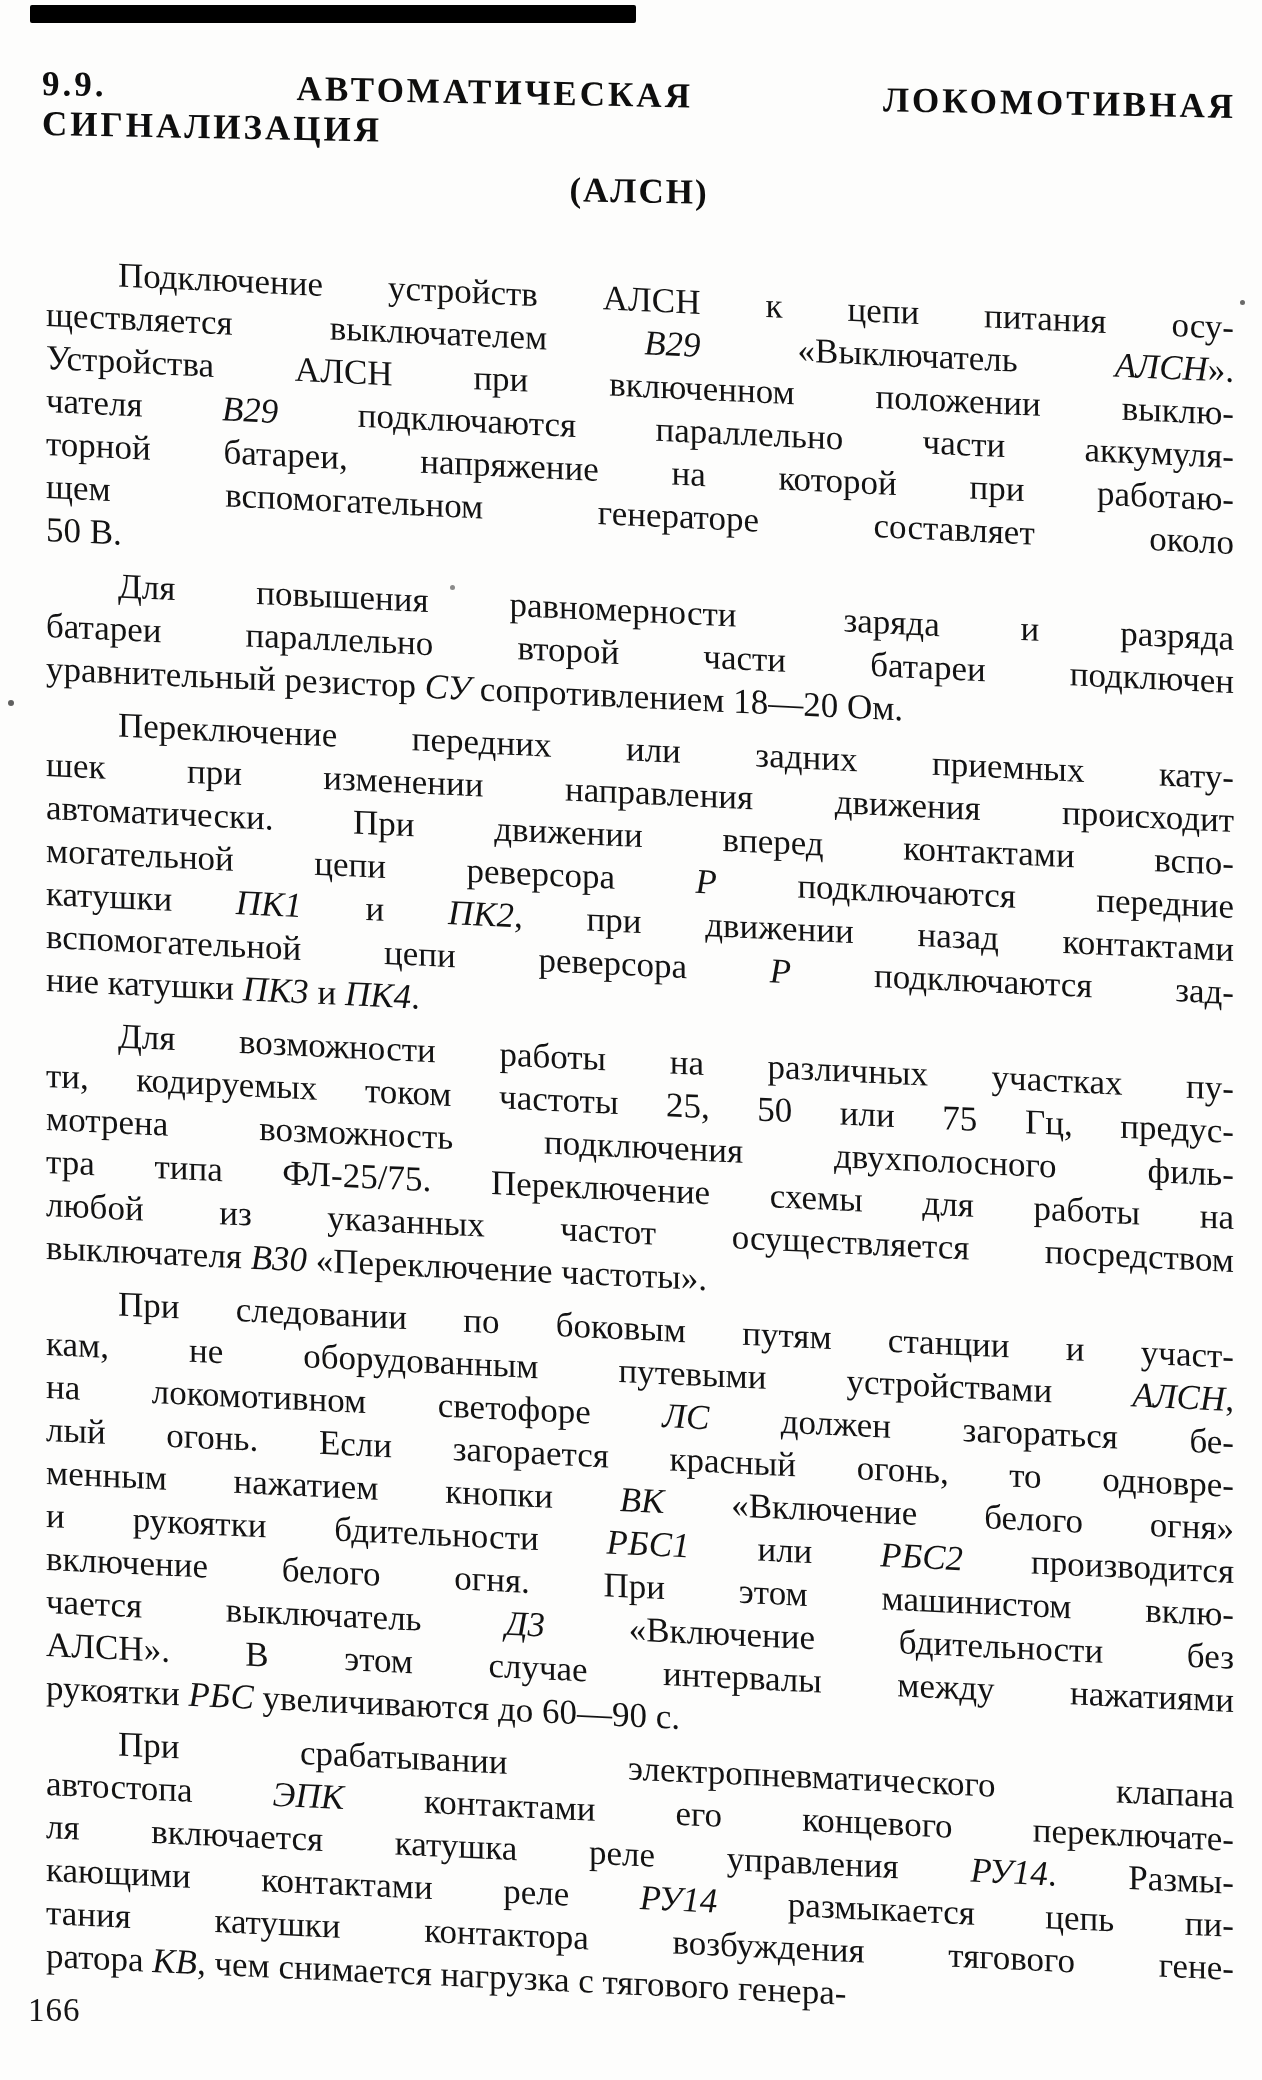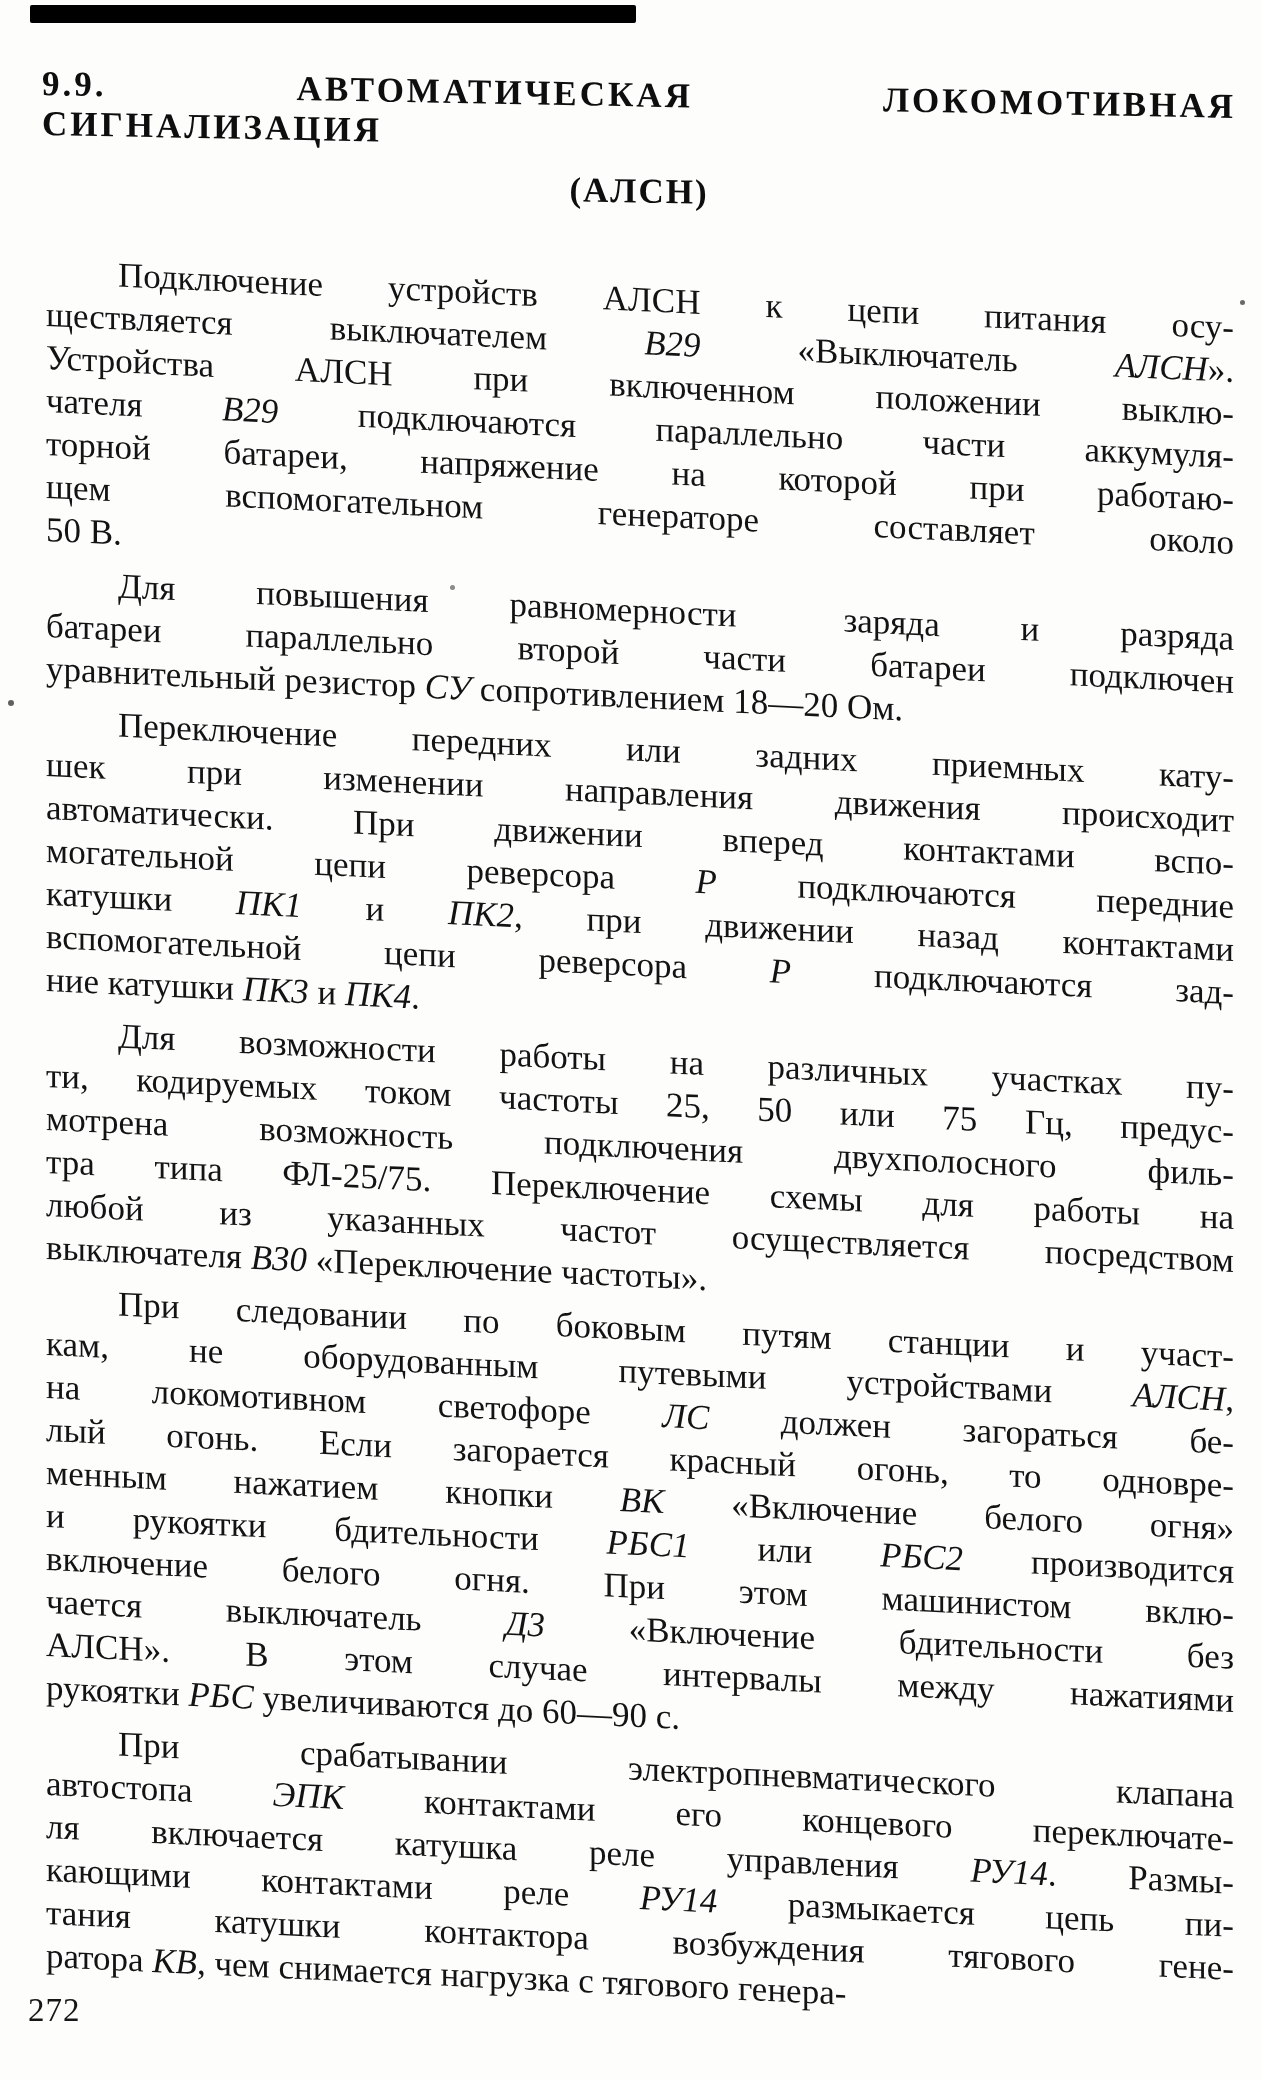--- a/index.html
+++ b/index.html
@@ -157,15 +157,15 @@
       <div class="para">
         <div class="line firstline"><span>При срабатывании электропневматического клапана</span></div>
         <div class="line"><span>автостопа </span><i>ЭПК</i><span> контактами его концевого переключате-</span></div>
         <div class="line"><span>ля включается катушка реле управления </span><i>РУ14</i><span>. Размы-</span></div>
         <div class="line"><span>кающими контактами реле </span><i>РУ14</i><span> размыкается цепь пи-</span></div>
         <div class="line"><span>тания катушки контактора возбуждения тягового гене-</span></div>
         <div class="line lastline"><span>ратора </span><i>КВ</i><span>, чем снимается нагрузка с тягового генера-</span></div>
       </div>
     </div>
 
-  <div class="pagenum">272</div>
+  <div class="pagenum">166</div>
 
 </div>
 
 </body></html>

